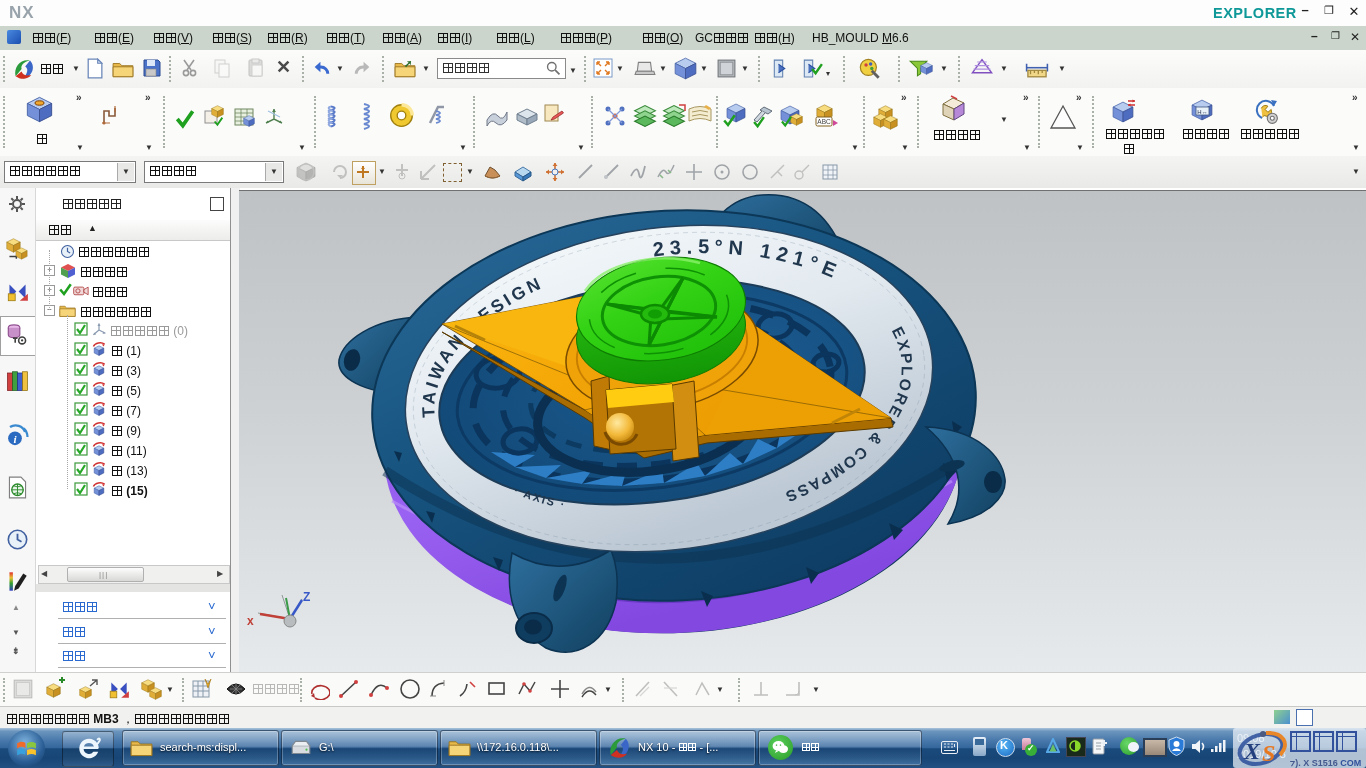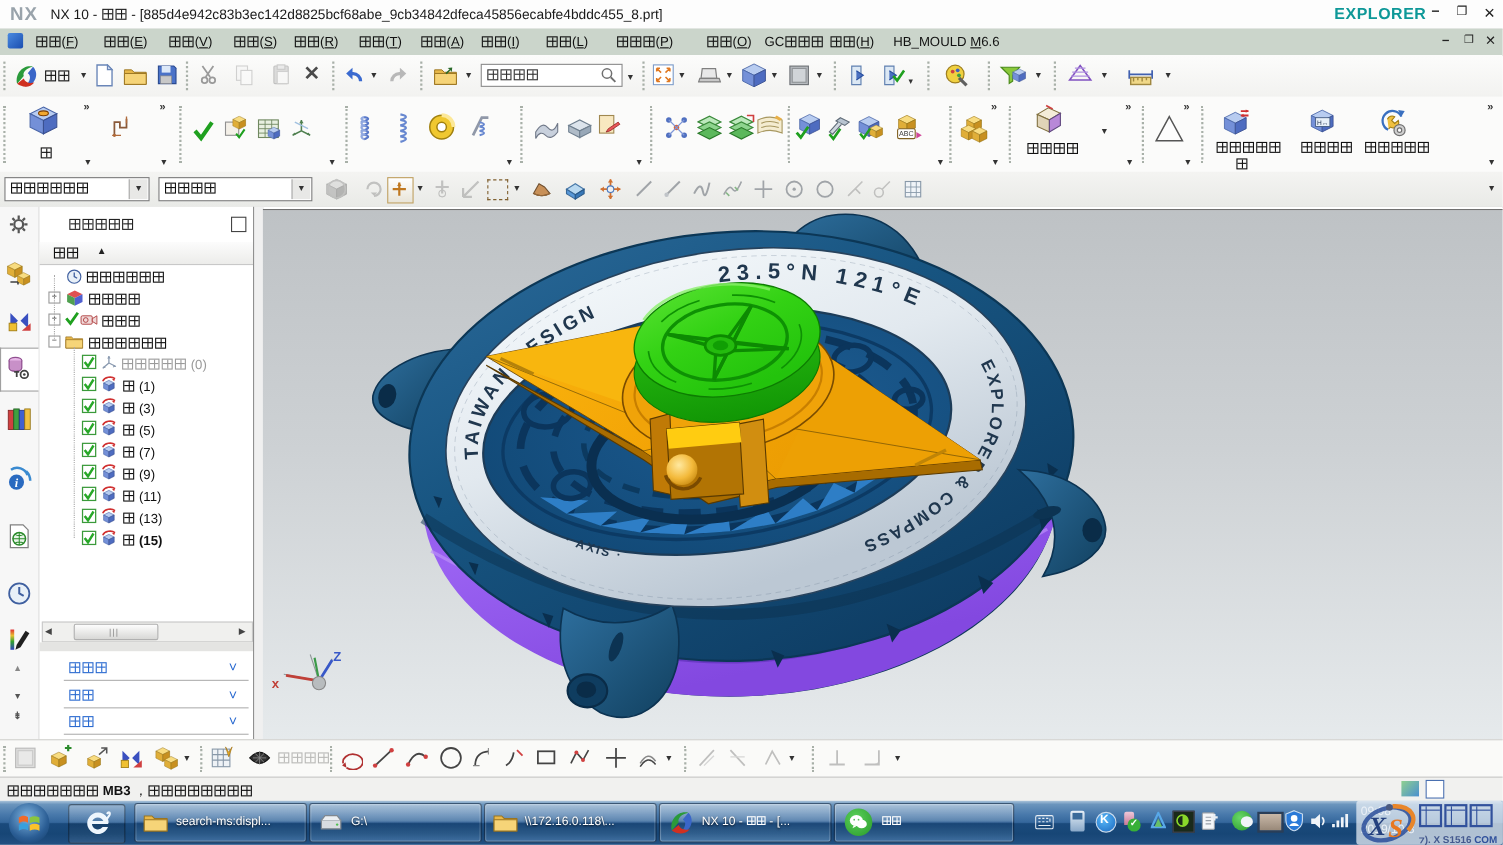--- a/index.html
+++ b/index.html
@@ -226,21 +226,20 @@
         <stop offset="0" stop-color="#e03030"></stop>
         <stop offset="0.3" stop-color="#e8c030"></stop>
         <stop offset="0.6" stop-color="#30a030"></stop>
         <stop offset="1" stop-color="#3040c0"></stop>
       </linearGradient>
 </defs>
 </svg>
 
 <div class="a" style="left:0;top:0;width:1366px;height:26px;background:#fdfdfd;border-bottom:1px solid #e0e0e0">
   <span class="a" style="left:9px;top:3px;font-size:17px;font-weight:bold;color:#99a3ab;letter-spacing:1px">NX</span>
-  <span class="a" style="left:46px;top:6px;font-size:12.5px;color:#1a1a1a">NX 10 - <span class="zh"></span><span class="zh"></span> - [885d4e942c83b3ec142d8825bcf68abe_9cb34842dfeca45856ecabfe4bddc455_8.prt]</span>
   <span class="a" style="left:1213px;top:5px;font-size:14.5px;font-weight:bold;color:#0e9898;letter-spacing:0.5px">EXPLORER</span>
   <span class="a" style="left:1298px;top:2px;width:14px;text-align:center;font-size:13px;color:#222;font-weight:bold">–</span>
   <span class="a" style="left:1322px;top:4px;width:14px;text-align:center;font-size:11px;color:#222">❐</span>
   <span class="a" style="left:1347px;top:4px;width:14px;text-align:center;font-size:13px;color:#222">✕</span>
 </div>
 
 <div class="a" style="left:0;top:26px;width:1366px;height:24px;background:#cbd5cb;border-bottom:1px solid #b8c2b8;font-size:12px;color:#111">
   <span class="a" style="left:7px;top:4px;width:14px;height:14px;background:linear-gradient(135deg,#4a8ae0,#1a4eb0);border-radius:2px"></span>
   <span class="a" style="left:32px;top:5px"><span class="zh"></span><span class="zh"></span>(<u>F</u>)</span>
   <span class="a" style="left:94px;top:5px"><span class="zh"></span><span class="zh"></span>(<u>E</u>)</span>

